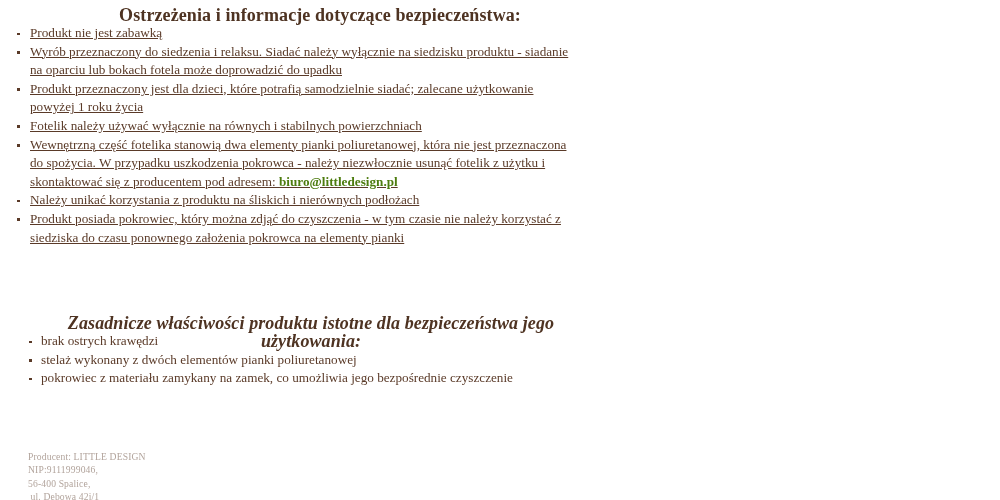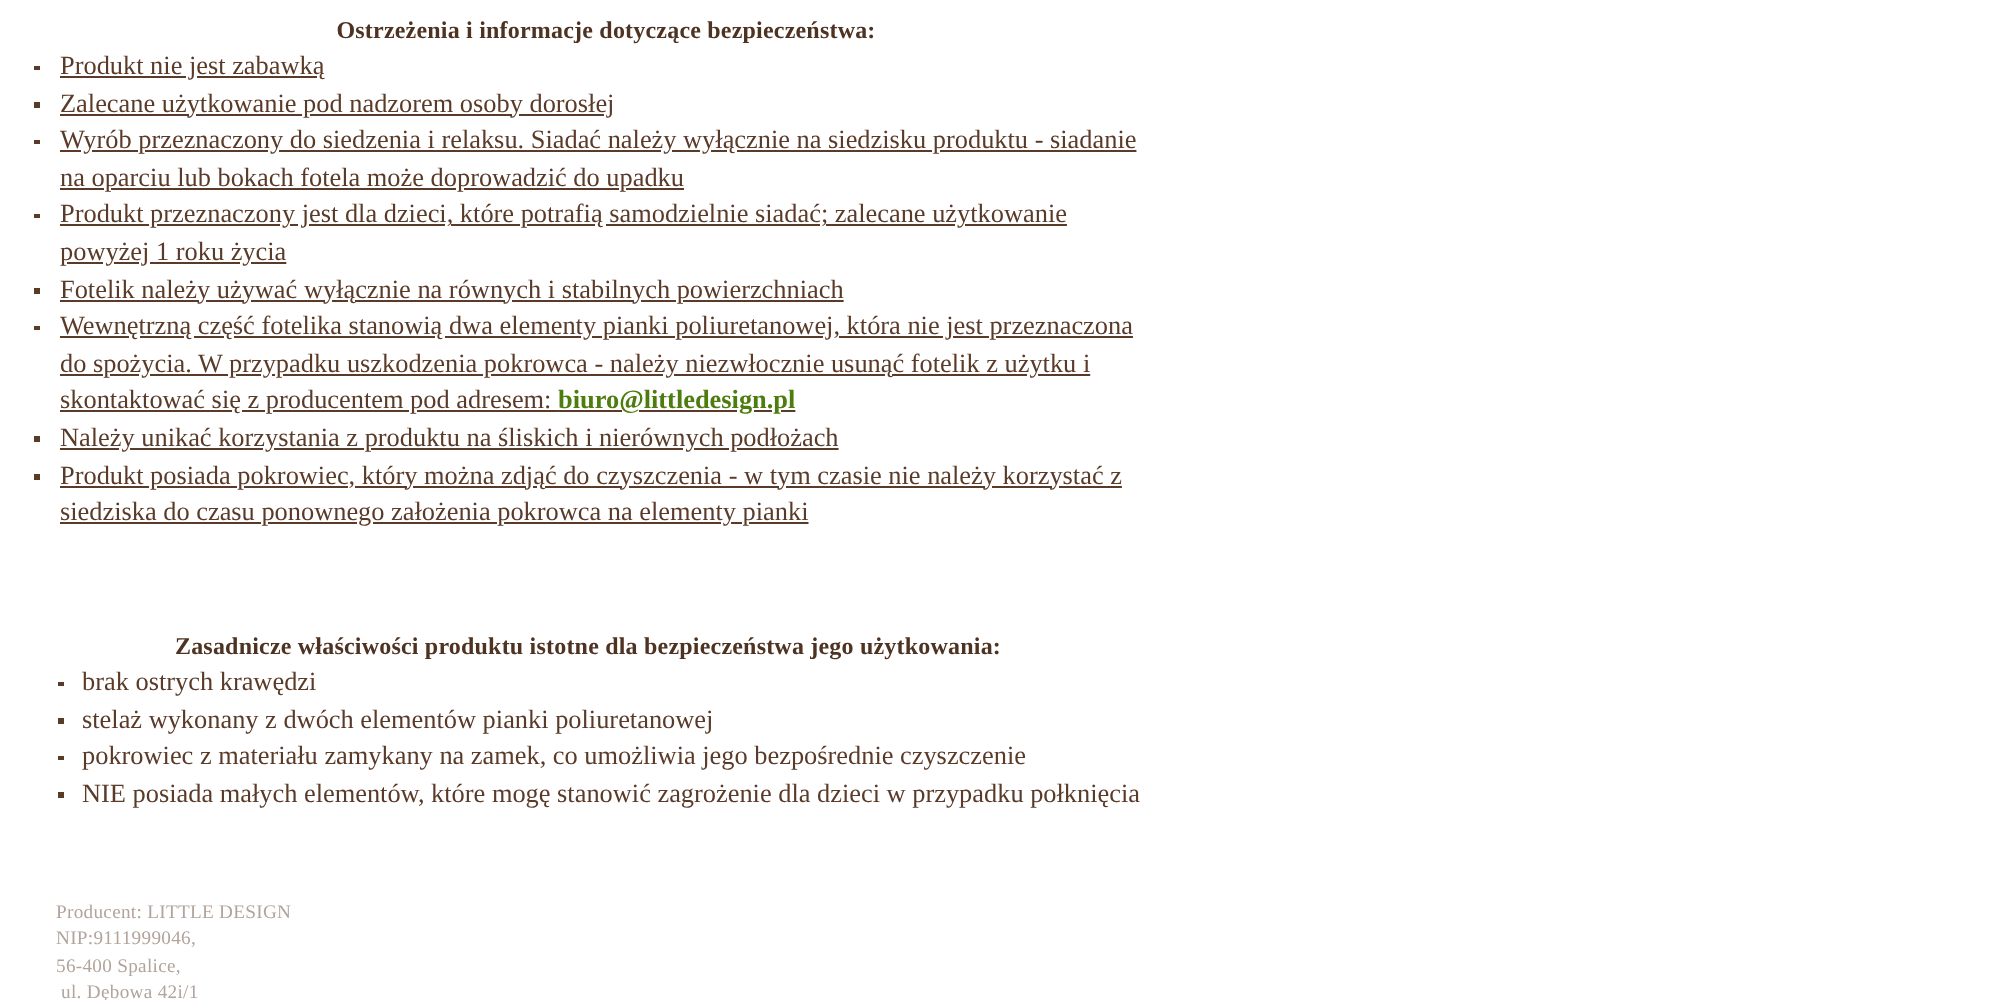--- a/index.html
+++ b/index.html
@@ -18,38 +18,40 @@
   .page {
     position: relative;
     width: 1000px;
     height: 500px;
     box-sizing: border-box;
   }
 
   
   .section-heading {
     font-weight: bold;
-    font-size: 12px;
+    font-size: 18px;
     line-height: 18px;
     color: #4e3322;
     letter-spacing: 0.1px;
+    padding-left: 17px;
   }
   .heading-1 {
     position: absolute;
     left: 0;
     top: 6px;
     width: 606px;
     text-align: center;
   }
   .heading-2 {
     position: absolute;
     left: 0;
     top: 314px;
     width: 588px;
     text-align: center;
+    font-style: italic;
   }
 
   
   .bullet-list {
     position: absolute;
     margin: 0;
     padding: 0;
     list-style: none;
   }
   .list-warnings {
@@ -119,21 +121,20 @@
   <ul class="bullet-list list-warnings">
 
     <li class="bullet-item">
       <span class="bullet-marker"></span>
       <span>Produkt nie jest zabawką</span>
     </li>
 
 
     <li class="bullet-item">
       <span class="bullet-marker"></span>
-      <span>Zalecane użytkowanie pod nadzorem osoby dorosłej</span>
     </li>
 
     <li class="bullet-item">
       <span class="bullet-marker"></span>
       <span>Wyrób przeznaczony do siedzenia i relaksu. Siadać należy wyłącznie na siedzisku produktu - siadanie na oparciu lub bokach fotela może doprowadzić do upadku</span>
     </li>
 
     <li class="bullet-item">
       <span class="bullet-marker"></span>
       <span>Produkt przeznaczony jest dla dzieci, które potrafią samodzielnie siadać; zalecane użytkowanie powyżej 1 roku życia</span>
@@ -172,24 +173,20 @@
     <li class="bullet-item">
       <span class="bullet-marker"></span>
       <span>stelaż wykonany z dwóch elementów pianki poliuretanowej</span>
     </li>
 
     <li class="bullet-item">
       <span class="bullet-marker"></span>
       <span>pokrowiec z materiału zamykany na zamek, co umożliwia jego bezpośrednie czyszczenie</span>
     </li>
 
-    <li class="bullet-item">
-      <span class="bullet-marker"></span>
-      <span>NIE posiada małych elementów, które mogę stanowić zagrożenie dla dzieci w przypadku połknięcia</span>
-    </li>
   </ul>
 
   <div class="footer-block">
     <div class="footer-line">Producent: LITTLE DESIGN</div>
     <div class="footer-line">NIP:9111999046,</div>
     <div class="footer-line">56-400 Spalice,</div>
     <div class="footer-line"> ul. Dębowa 42i/1</div>
   </div>
 
 </div>

